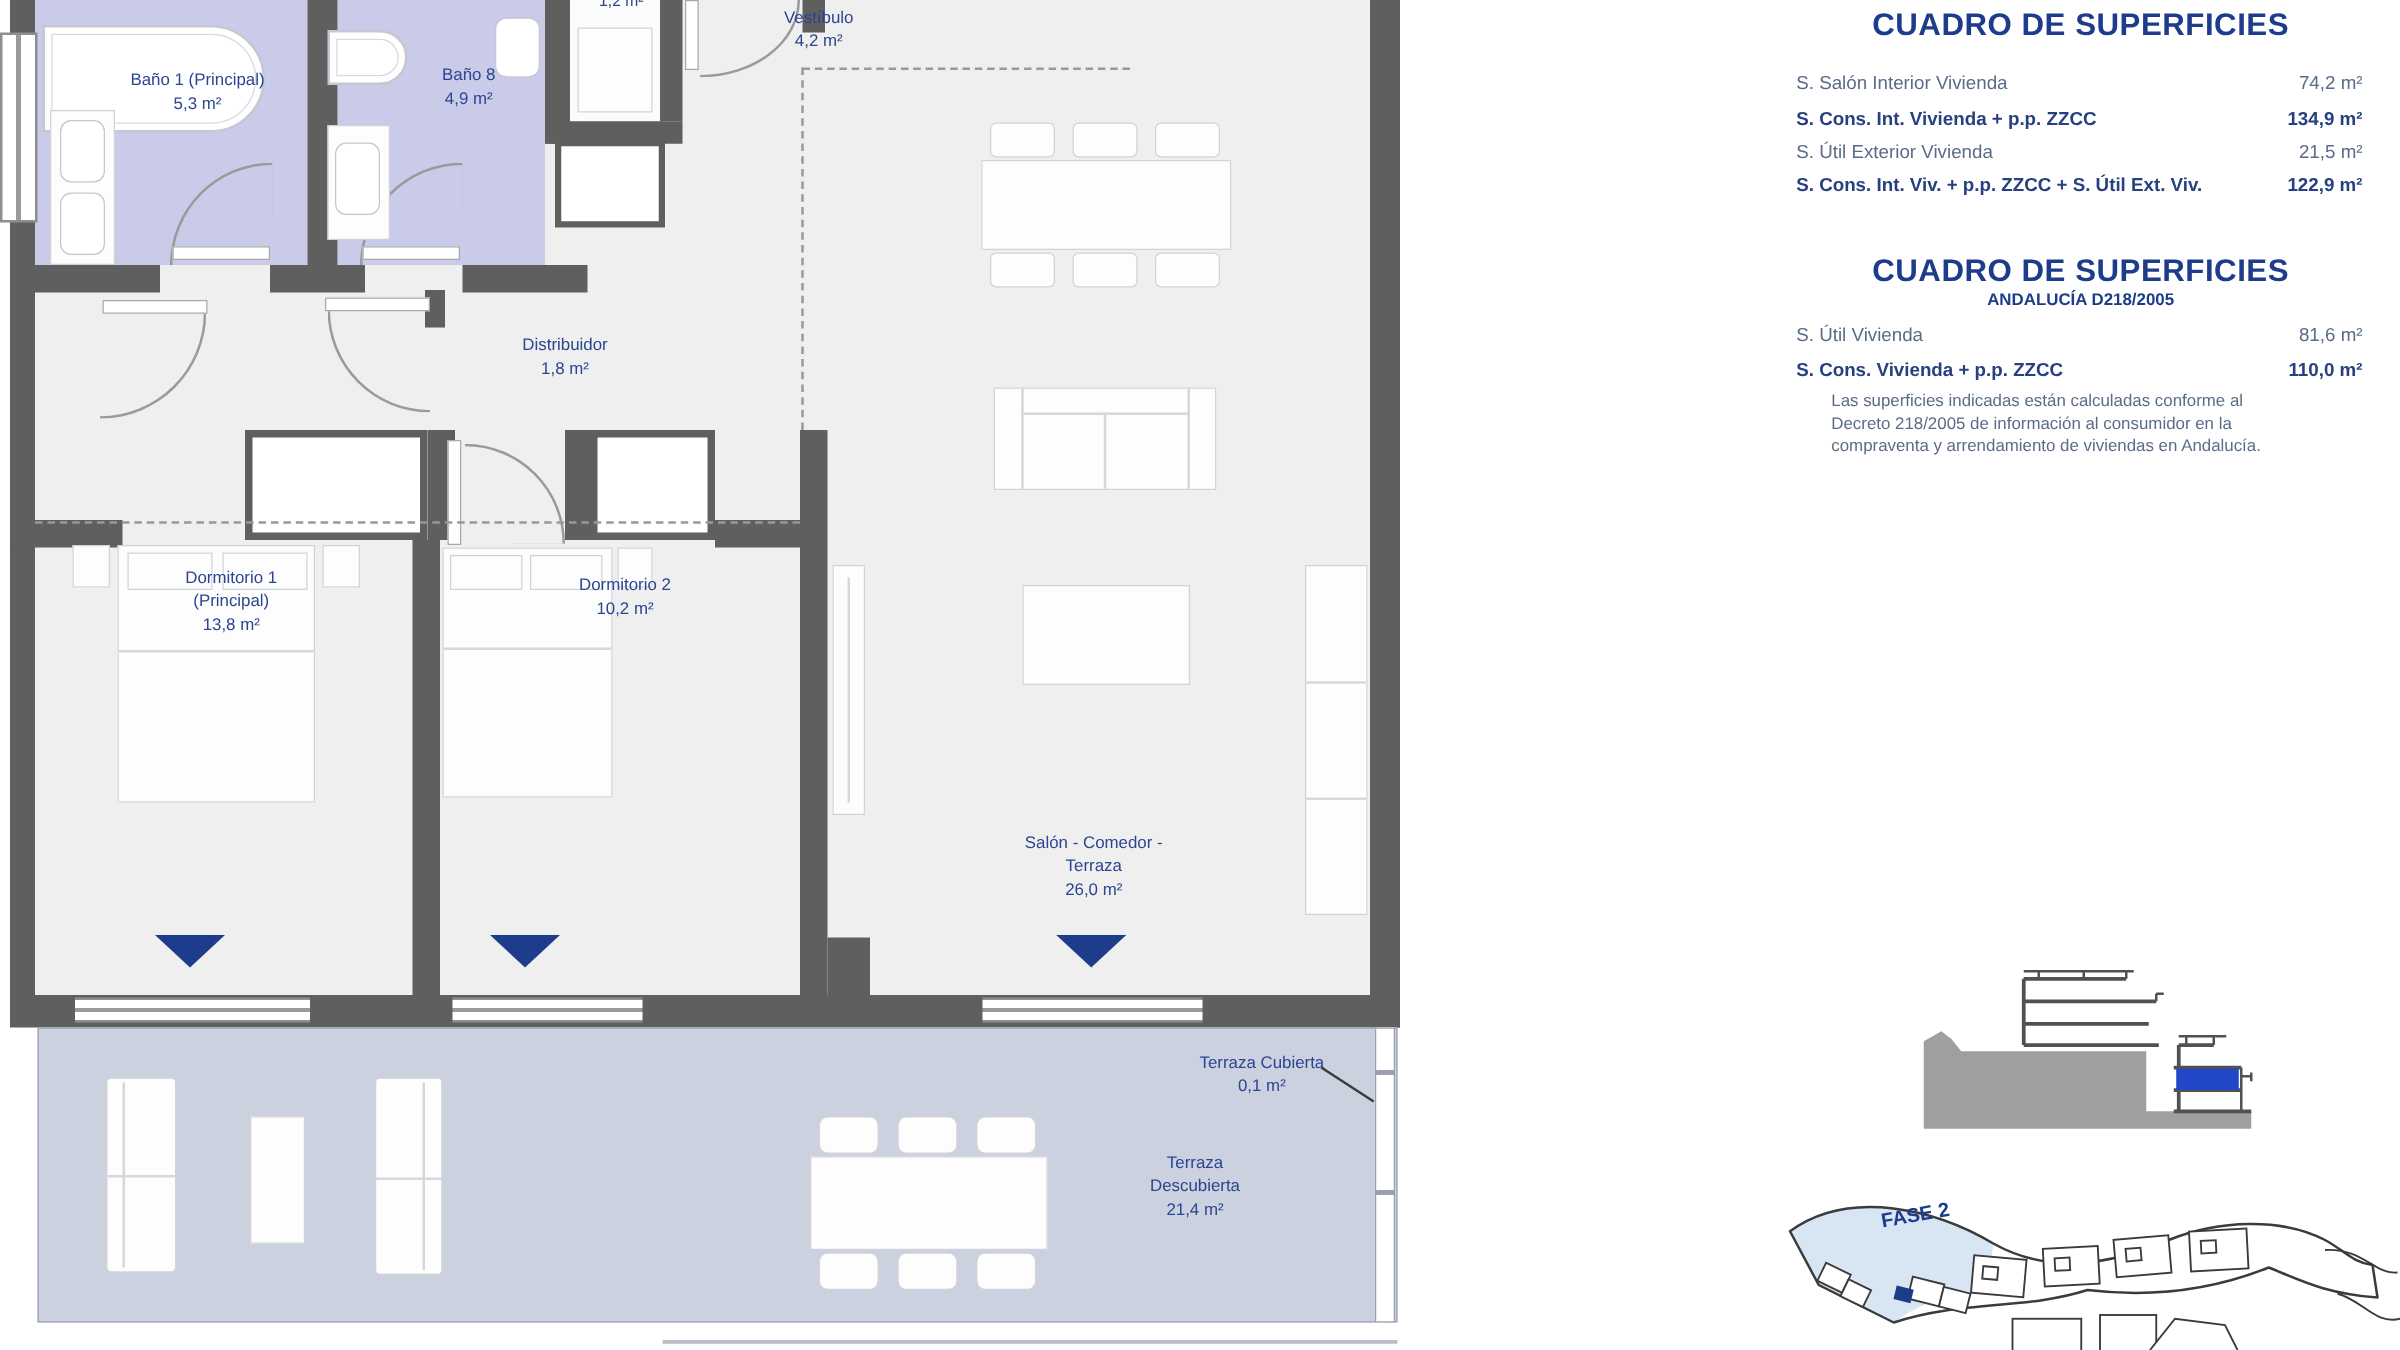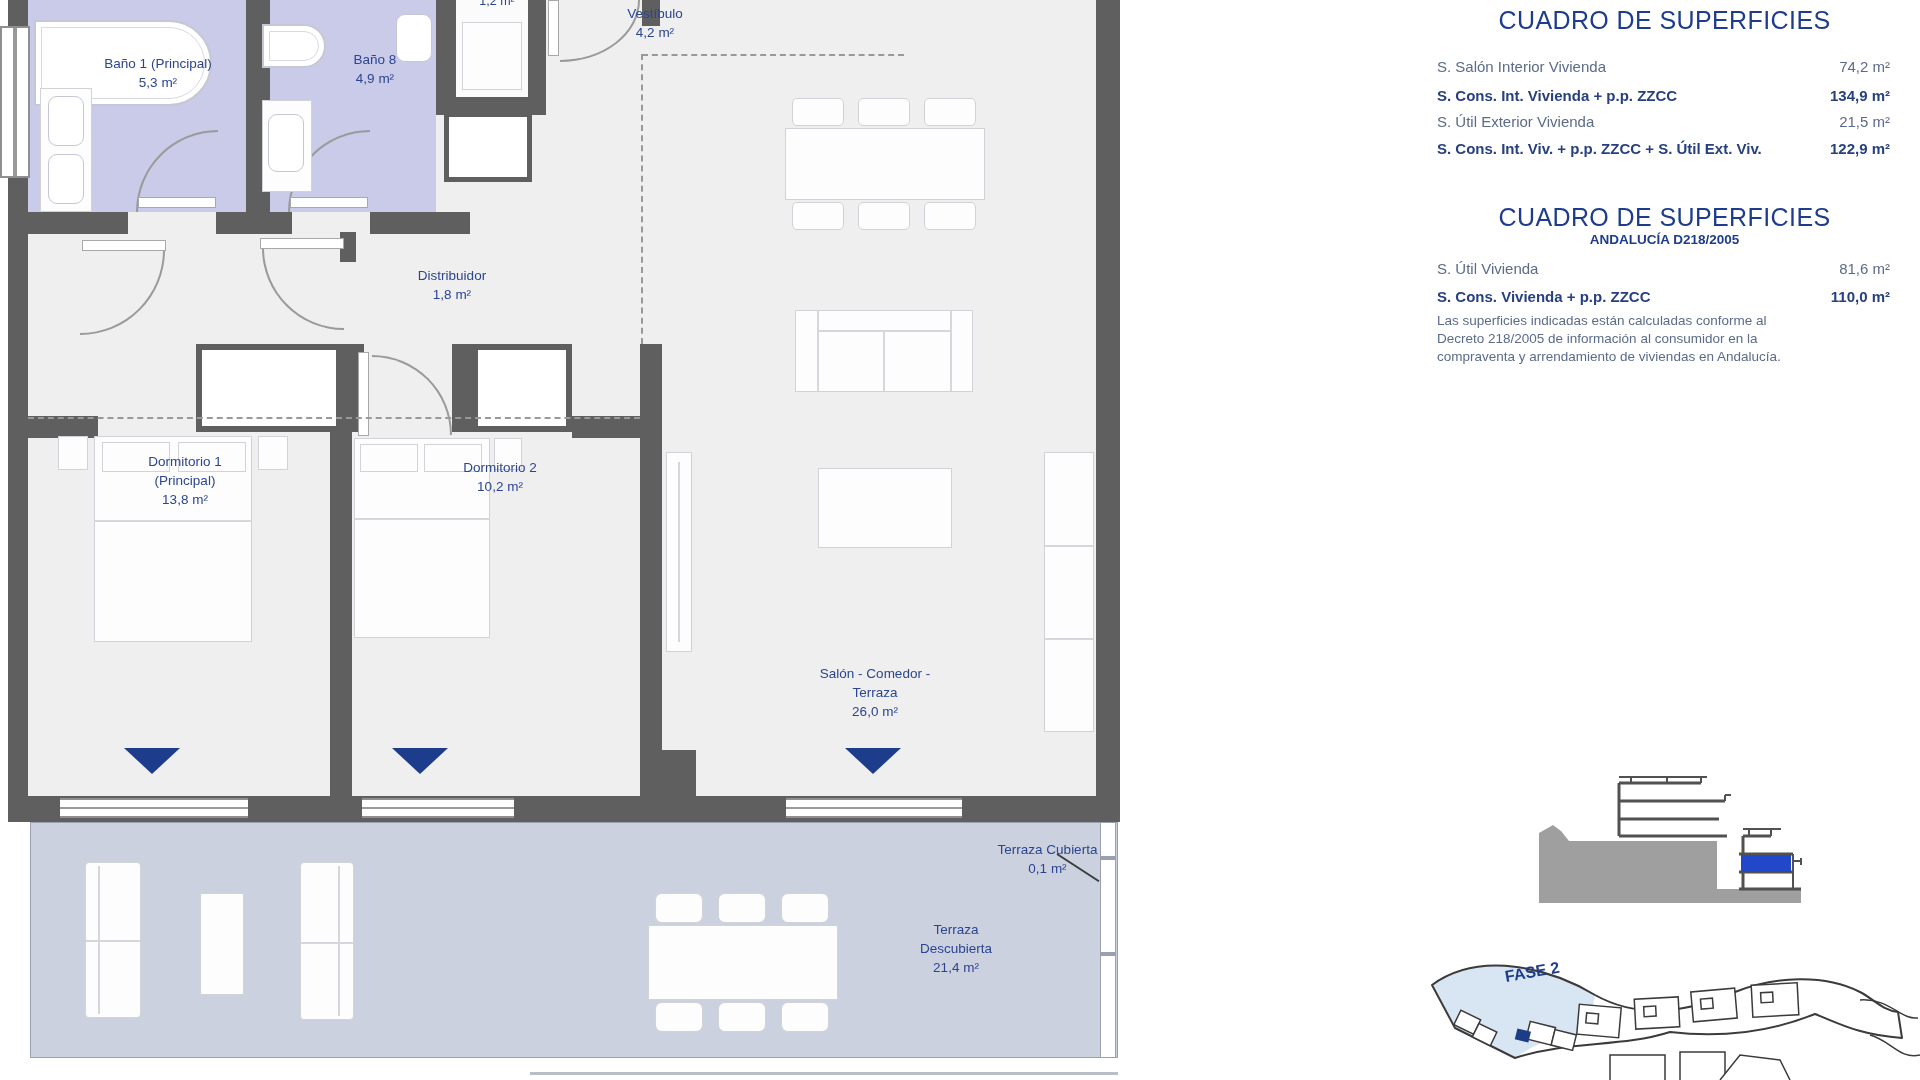--- a/index.html
+++ b/index.html
@@ -22,21 +22,21 @@
            background:linear-gradient(#ffffff 42%,#9a9a9a 42%,#9a9a9a 58%,#ffffff 58%);}
   .windowv{position:absolute;border:2px solid #8f8f8f;box-sizing:border-box;
            background:linear-gradient(90deg,#ffffff 42%,#9a9a9a 42%,#9a9a9a 58%,#ffffff 58%);}
   .dashv{position:absolute;border-left:2px dashed #999;}
   .dashh{position:absolute;border-top:2px dashed #999;}
   .tri{position:absolute;width:0;height:0;border-left:28px solid transparent;border-right:28px solid transparent;
        border-top:26px solid #1d3c8c;}
   .tub{position:absolute;background:#fff;border:2px solid #c6c7d4;border-radius:0 44px 44px 0;box-sizing:border-box;}
   .tub .in{position:absolute;left:5px;top:5px;right:5px;bottom:5px;border:1px solid #d8d9e2;border-radius:0 36px 36px 0;}
   .basin{position:absolute;background:#fff;border:1.5px solid #c6c7d4;border-radius:9px;box-sizing:border-box;}
-  .ttitle{position:absolute;left:1437px;width:455px;text-align:center;font-size:25px;font-weight:normal;
+  .ttitle{position:absolute;left:1437px;width:455px;text-align:center;font-size:25px;font-weight:bold;
           color:#1d3c8c;letter-spacing:0.4px;white-space:nowrap;}
   .tsub{position:absolute;left:1437px;width:455px;text-align:center;font-size:13.5px;font-weight:bold;color:#1d3c8c;}
   .trow{position:absolute;left:1437px;width:453px;height:20px;font-size:15px;color:#5b6b89;}
   .trow .tval{position:absolute;right:0;top:0;}
   .trow.b{color:#27407f;font-weight:bold;}
   .tnote{position:absolute;left:1437px;width:376px;font-size:13.5px;line-height:18px;color:#5b6b89;}
   .leader{position:absolute;width:50px;height:2px;background:#3c3c3c;transform:rotate(33deg);transform-origin:left center;}
 </style>
 </head>
 <body>
@@ -203,21 +203,21 @@
     </div>
     <div class="rlabel" style="left:440px;top:458px;width:120px;">
       <span>Dormitorio 2</span><br>
       <span>10,2 m²</span>
     </div>
     <div class="rlabel" style="left:800px;top:664px;width:150px;">
       <span>Salón - Comedor -</span><br>
       <span>Terraza</span><br>
       <span>26,0 m²</span>
     </div>
-    <div class="rlabel" style="left:975px;top:840px;width:145px;">
+    <div class="rlabel" style="left:937px;top:840px;width:145px;">
       <span>Terraza Cubierta</span><br>
       <span>0,1 m²</span>
     </div>
     <div class="rlabel" style="left:898px;top:920px;width:116px;">
       <span>Terraza</span><br>
       <span>Descubierta</span><br>
       <span>21,4 m²</span>
     </div>
   </div>
 
@@ -245,21 +245,21 @@
     <div class="ttitle" style="top:203px;">CUADRO DE SUPERFICIES</div>
     <div class="tsub" style="top:232px;">ANDALUCÍA D218/2005</div>
     <div class="trow" style="top:260px;">
       <span>S. Útil Vivienda</span>
       <span class="tval">81,6 m²</span>
     </div>
     <div class="trow b" style="top:288px;">
       <span>S. Cons. Vivienda + p.p. ZZCC</span>
       <span class="tval">110,0 m²</span>
     </div>
-    <div class="tnote" style="top:312px;">Las superficies indicadas están calculadas conforme al Decreto 218/2005 de información al consumidor en la compraventa y arrendamiento de viviendas en Andalucía.</div>
+    <div class="tnote" style="top:312px;margin-left:28px;">Las superficies indicadas están calculadas conforme al Decreto 218/2005 de información al consumidor en la compraventa y arrendamiento de viviendas en Andalucía.</div>
   </div>
 
   <svg style="position:absolute;left:1535px;top:765px;" width="270" height="140" viewBox="0 0 270 140">
     <path d="M4,68 L18,60 L26,66 L34,76 L182,76 L182,124 L266,124 L266,138 L4,138 Z" fill="#9f9f9f"></path>
     <g stroke="#515151" stroke-width="3" fill="none">
       <path d="M84,18 H166"></path>
         <path d="M84,36 H190"></path>
         <path d="M84,54 H184"></path>
         <path d="M84,71 H192"></path>
         <path d="M84,18 V71"></path>

